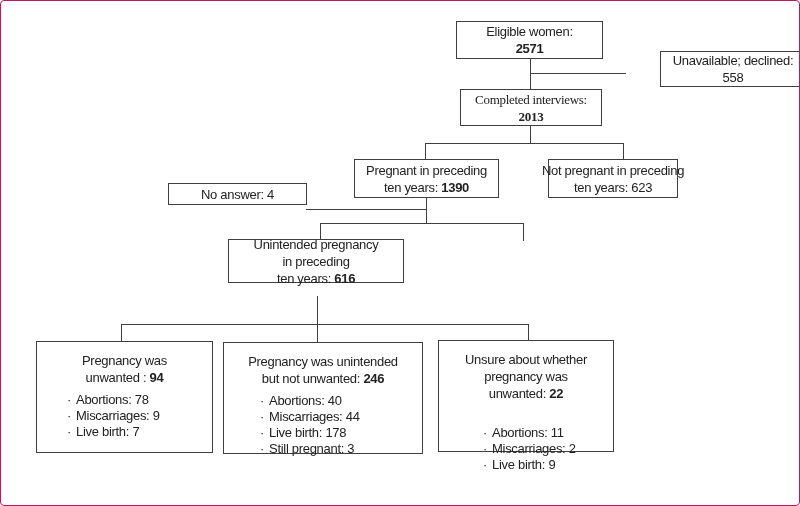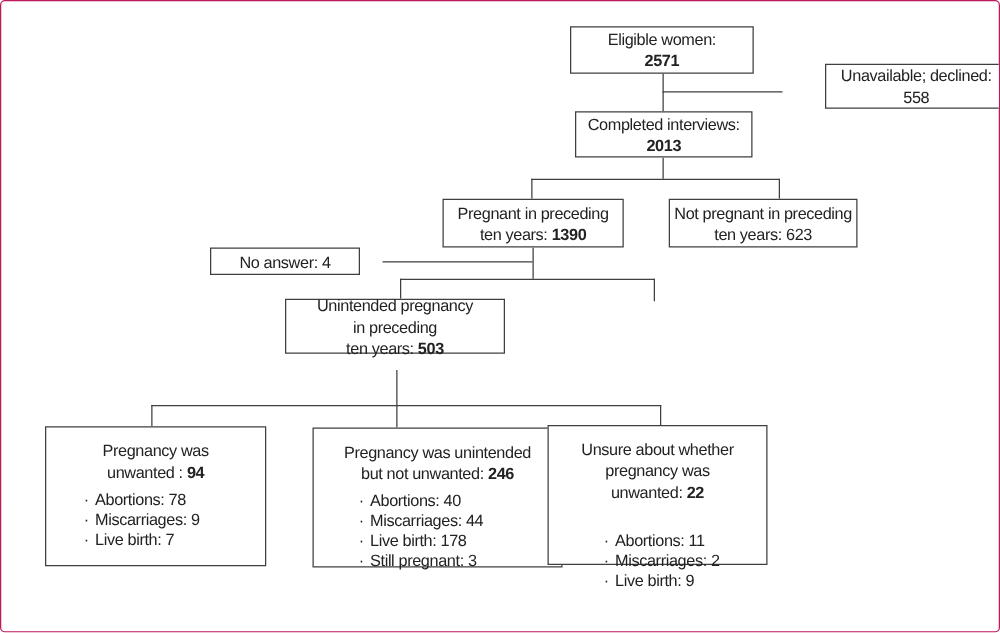--- a/index.html
+++ b/index.html
@@ -72,59 +72,59 @@
   <div class="box" style="left:455px;top:20px;width:147px;height:38px;">
     <div class="ln">Eligible women:</div>
     <div class="ln"><b>2571</b></div>
   </div>
 
   <div class="box" style="left:625px;top:50px;width:146px;height:36px;margin-left:34px;">
     <div class="ln">Unavailable; declined:</div>
     <div class="ln">558</div>
   </div>
 
-  <div class="box" style="left:459px;top:88px;width:142px;height:37px;">
+  <div class="box" style="left:459px;top:88px;width:142px;height:37px;font-family:Liberation Serif, serif;">
     <div class="ln">Completed interviews:</div>
     <div class="ln"><b>2013</b></div>
   </div>
 
   <div class="box" style="left:353px;top:158px;width:145px;height:39px;">
     <div class="ln">Pregnant in preceding</div>
     <div class="ln"><span>ten years: </span><b>1390</b></div>
   </div>
 
-  <div class="box" style="left:534px;top:158px;width:151px;height:39px;">
+  <div class="box" style="left:547px;top:158px;width:130px;height:39px;">
     <div class="ln">Not pregnant in preceding</div>
     <div class="ln">ten years: 623</div>
   </div>
 
-  <div class="box" style="left:167px;top:197px;width:120px;height:22px;">
+  <div class="box" style="left:167px;top:182px;width:139px;height:22px;">
     <div class="ln">No answer: 4</div>
   </div>
 
   <div class="box" style="left:227px;top:238px;width:176px;height:44px;">
     <div class="ln">Unintended pregnancy</div>
     <div class="ln">in preceding</div>
-    <div class="ln"><span>ten years: </span><b>503</b></div>
+    <div class="ln"><span>ten years: </span><b>616</b></div>
   </div>
 
 
   <div class="box bbox p1" style="left:35px;top:340px;width:177px;height:112px;">
     <div class="title">
       <div class="ln">Pregnancy was</div>
       <div class="ln"><span>unwanted : </span><b>94</b></div>
     </div>
     <div class="bullets">
       <div class="bullet"><span class="dot">·</span><span>Abortions: 78</span></div>
       <div class="bullet"><span class="dot">·</span><span>Miscarriages: 9</span></div>
       <div class="bullet"><span class="dot">·</span><span>Live birth: 7</span></div>
     </div>
   </div>
 
-  <div class="box bbox p2" style="left:249px;top:341px;width:200px;height:112px;">
+  <div class="box bbox p2" style="left:222px;top:341px;width:200px;height:112px;">
     <div class="title">
       <div class="ln">Pregnancy was unintended</div>
       <div class="ln"><span>but not unwanted: </span><b>246</b></div>
     </div>
     <div class="bullets">
       <div class="bullet"><span class="dot">·</span><span>Abortions: 40</span></div>
       <div class="bullet"><span class="dot">·</span><span>Miscarriages: 44</span></div>
       <div class="bullet"><span class="dot">·</span><span>Live birth: 178</span></div>
       <div class="bullet"><span class="dot">·</span><span>Still pregnant: 3</span></div>
     </div>

